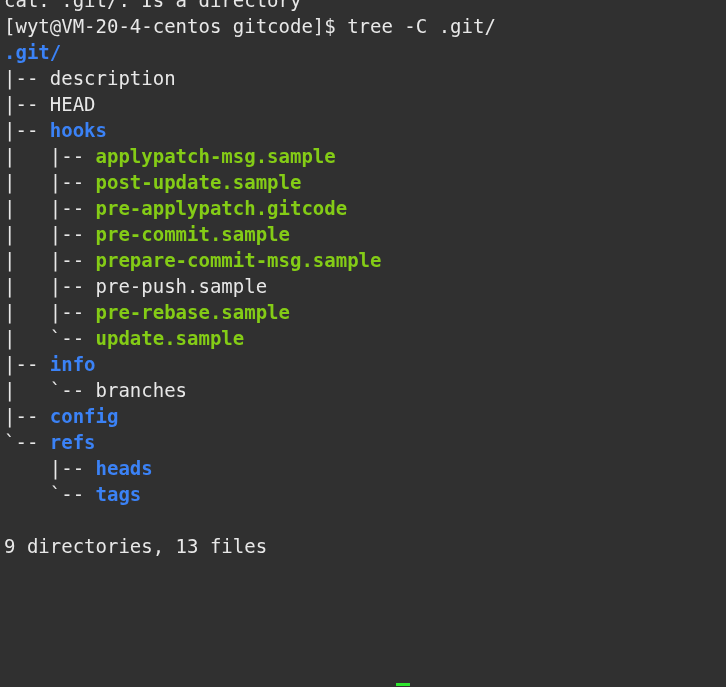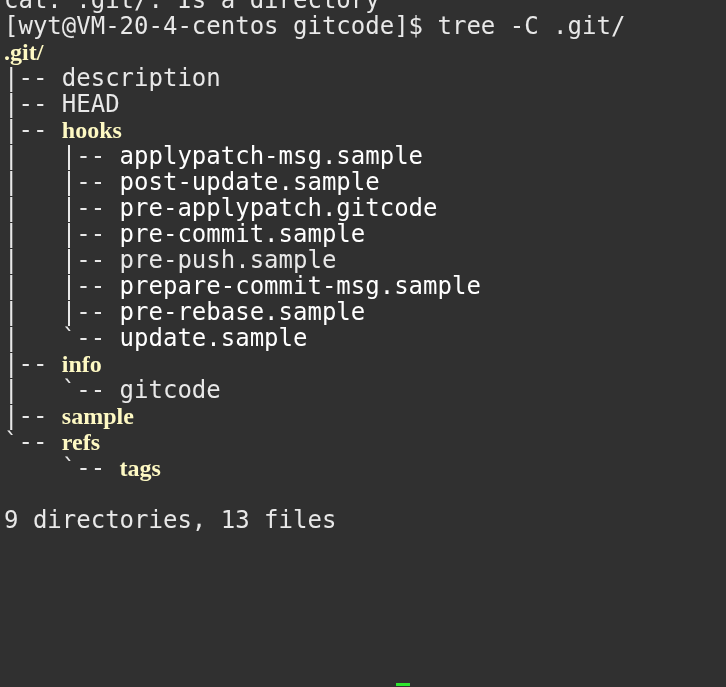--- a/index.html
+++ b/index.html
@@ -8,43 +8,43 @@
     padding: 0;
     background: #303030;
   }
   #terminal {
     position: relative;
     width: 726px;
     height: 687px;
     background: #303030;
     overflow: hidden;
     font-family: "DejaVu Sans Mono", "Liberation Mono", monospace;
-    font-size: 24px;
+    font-size: 19px;
     line-height: 26px;
     -webkit-font-smoothing: antialiased;
   }
   .screen {
     position: absolute;
     left: 0;
     top: -13px;
     width: 726px;
     padding: 0;
   }
   .line {
     height: 26px;
     white-space: pre;
     padding-left: 4px;
     color: #e8e8e8;
     letter-spacing: 0px;
   }
   .line.blank { color: transparent; }
   .seg { white-space: pre; }
   .c-white { color: #e8e8e8; }
-  .c-dir   { color: #fef9c3; font-weight: bold; font-family: Liberation Serif, serif; }
-  .c-exec  { color: #ffffff; font-weight: normal; }
+  .c-dir   { color: #3b82f6; font-weight: bold; }
+  .c-exec  { color: #84cc16; font-weight: bold; }
   .cursor {
     position: absolute;
     left: 396px;
     top: 683px;
     width: 14px;
     height: 3px;
     background: #2ee62e;
   }
 </style>
 </head>
@@ -55,26 +55,27 @@
       <div class="line"><span class="seg c-white">cat: .git/: Is a directory</span></div>
       <div class="line"><span class="seg c-white">[wyt@VM-20-4-centos gitcode]$ </span><span class="seg c-white">tree -C .git/</span></div>
       <div class="line"><span class="seg c-white"></span><span class="seg c-dir">.git/</span></div>
       <div class="line"><span class="seg c-white">|-- </span><span class="seg c-white">description</span></div>
       <div class="line"><span class="seg c-white">|-- </span><span class="seg c-white">HEAD</span></div>
       <div class="line"><span class="seg c-white">|-- </span><span class="seg c-dir">hooks</span></div>
       <div class="line"><span class="seg c-white">|   |-- </span><span class="seg c-exec">applypatch-msg.sample</span></div>
       <div class="line"><span class="seg c-white">|   |-- </span><span class="seg c-exec">post-update.sample</span></div>
       <div class="line"><span class="seg c-white">|   |-- </span><span class="seg c-exec">pre-applypatch.gitcode</span></div>
       <div class="line"><span class="seg c-white">|   |-- </span><span class="seg c-exec">pre-commit.sample</span></div>
+      <div class="line"><span class="seg c-white">|   |-- </span><span class="seg c-exec">prepare-commit-msg.sample</span></div>
       <div class="line"><span class="seg c-white">|   |-- </span><span class="seg c-white">pre-push.sample</span></div>
-      <div class="line"><span class="seg c-white">|   |-- </span><span class="seg c-exec">prepare-commit-msg.sample</span></div>
       <div class="line"><span class="seg c-white">|   |-- </span><span class="seg c-exec">pre-rebase.sample</span></div>
       <div class="line"><span class="seg c-white">|   `-- </span><span class="seg c-exec">update.sample</span></div>
       <div class="line"><span class="seg c-white">|-- </span><span class="seg c-dir">info</span></div>
-      <div class="line"><span class="seg c-white">|   `-- </span><span class="seg c-white">gitcode</span></div>
-      <div class="line"><span class="seg c-white">|-- </span><span class="seg c-dir">sample</span></div>
+      <div class="line"><span class="seg c-white">|   `-- </span><span class="seg c-white">branches</span></div>
+      <div class="line"><span class="seg c-white">|-- </span><span class="seg c-dir">config</span></div>
       <div class="line"><span class="seg c-white">`-- </span><span class="seg c-dir">refs</span></div>
+      <div class="line"><span class="seg c-white">    |-- </span><span class="seg c-dir">heads</span></div>
       <div class="line"><span class="seg c-white">    `-- </span><span class="seg c-dir">tags</span></div>
       <div class="line blank"><span class="seg c-white"> </span></div>
       <div class="line"><span class="seg c-white">9 directories, 13 files</span></div>
     </div>
   <div class="cursor"></div>
 </div>
 
 </body></html>

